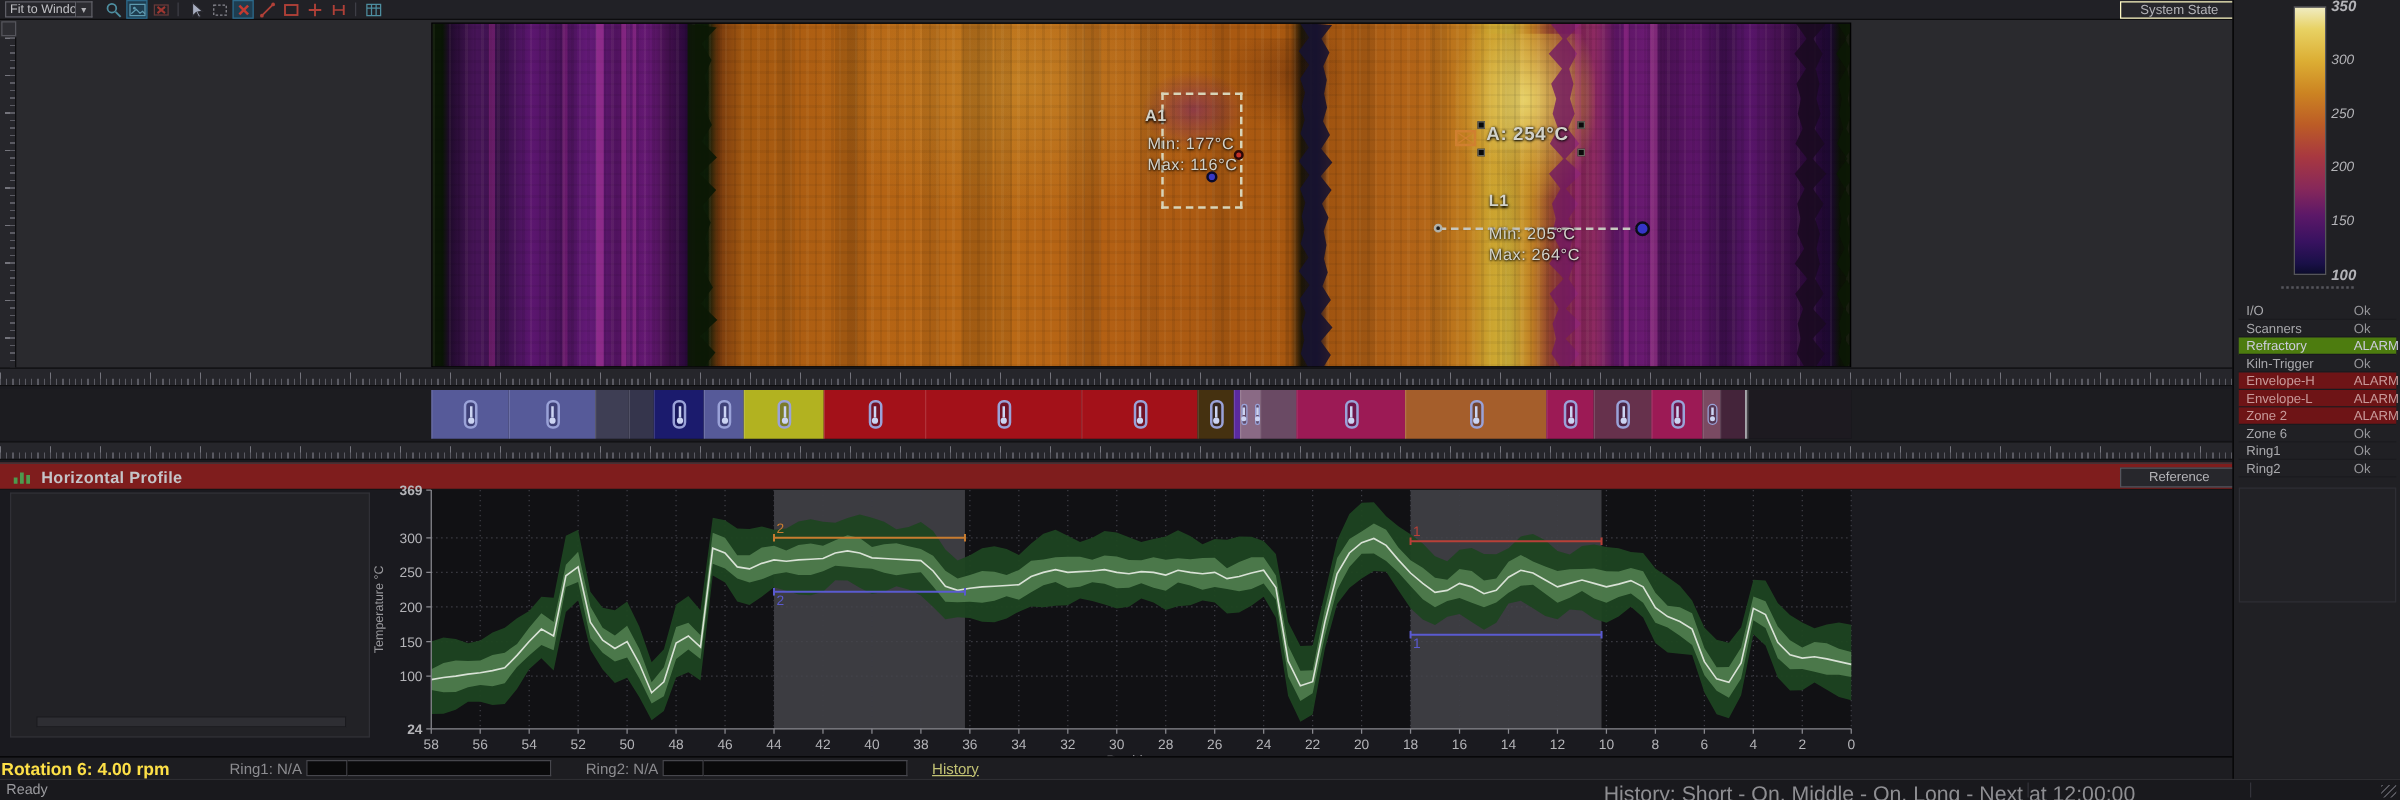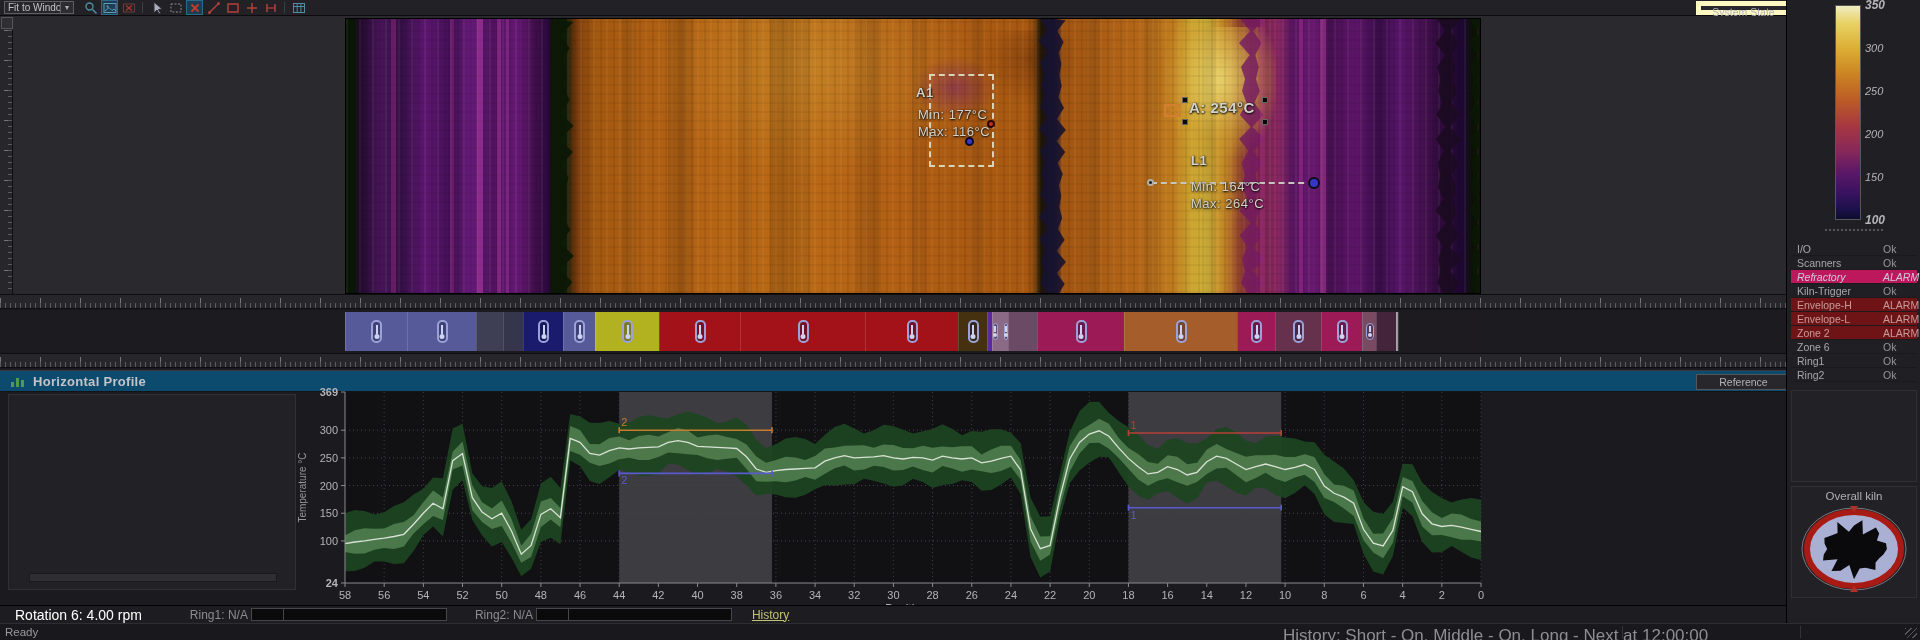--- a/index.html
+++ b/index.html
@@ -16,21 +16,21 @@
     background:#27272c; font-size:10px; color:#c2c2c6; line-height:11px; padding-left:3px;
     overflow:hidden; white-space:nowrap; }
   .tb-drop-btn { width:13px; height:13px; border:1px solid #5e5e66; border-left:none;
     background:#2c2c31; font-size:8px; color:#b0b0b4; text-align:center; line-height:12px; }
   .tb-drop-btn::after { content:"▾"; }
   .tb-icons { display:flex; align-items:center; margin-left:8px; gap:2px; }
   .tbi { width:17px; height:15px; display:flex; align-items:center; justify-content:center; border:1px solid transparent; }
   .tbi.active { background:#1e3d50; border:1px solid #2d6a8a; }
   .tb-sep { width:1px; height:11px; background:#3e3e46; margin:0 3px; }
   #system-state-btn { position:absolute; left:1696px; top:1px; width:95px; height:14px;
-    border:5px solid #fef9c3; background:#27272c; color:#b4b4b8; font-size:10.5px;
+    border:1px solid #fef9c3; background:#27272c; color:#b4b4b8; font-size:10.5px;
     text-align:center; line-height:12px; }
   
   #canvas { position:absolute; left:0; top:16px; width:1786px; height:278px; background:#2a2a2e; }
   #ruler-corner { position:absolute; left:1px; top:17px; width:12px; height:12px; border:1px solid #55555c; background:#2e2e33; }
   #v-ruler { position:absolute; left:0; top:30px; width:13px; height:264px; background:#26262b;
     border-right:1px solid #0e0e10;
     background-image:
       repeating-linear-gradient(180deg,#5a5a62 0,#5a5a62 1px,transparent 1px,transparent 6px),
       repeating-linear-gradient(180deg,#74747c 0,#74747c 1px,transparent 1px,transparent 30px);
     background-size:4px 100%,8px 100%; background-position:100% 0,100% 0; background-repeat:no-repeat; }
@@ -85,35 +85,35 @@
     gap:6px; border-left:1px solid rgba(255,255,255,.14); }
   .therm { width:11px; height:23px; border:2px solid #9aa2d8; border-radius:5px; position:relative;
     background:rgba(20,20,60,.35); }
   .therm::before { content:""; position:absolute; left:50%; top:3px; width:2px; height:9px; background:#ccd4f2; transform:translateX(-50%); }
   .therm::after  { content:""; position:absolute; left:50%; bottom:2px; width:5px; height:5px; border-radius:50%; background:#ccd4f2; transform:translateX(-50%); }
   .therm.small { width:8px; height:17px; border-width:1px; }
   .therm.small::before { height:6px; top:2px; }
   .therm.small::after { width:4px; height:4px; }
   
   #profile-header { position:absolute; left:0; top:370px; width:1786px; height:22px;
-    background:#0c4a6e; border-top:1px solid #38383e; border-bottom:1px solid #141416;
+    background:#7f1d1d; border-top:1px solid #38383e; border-bottom:1px solid #141416;
     display:flex; align-items:center; }
   #profile-title { font-size:13px; font-weight:bold; color:#c4c4c8; margin-left:8px; letter-spacing:.3px; }
   #reference-btn { position:absolute; left:1696px; top:3px; width:95px; height:16px;
     border:1px solid #55555c; background:#27272c; color:#b4b4b8; font-size:10.5px;
     text-align:center; line-height:14px; }
   #left-empty-panel { position:absolute; left:8px; top:394px; width:288px; height:196px;
     background:#222226; border:1px solid #303036; }
   #left-empty-scroll { position:absolute; left:20px; top:178px; width:248px; height:9px; background:#2e2e33; border:1px solid #1a1a1e; }
   #chart-wrap { position:absolute; left:0; top:370px; width:1786px; height:240px; }
   #chart-wrap svg { position:absolute; left:0; top:0; }
   
   #control-bar { position:absolute; left:0; top:605px; width:1920px; height:18px;
     background:#1d1d21; border-top:1px solid #020203; display:flex; align-items:center; }
-  #rotation-label { font-weight:normal; font-size:14px; color:#ffffff; margin-left:15px; white-space:nowrap; }
+  #rotation-label { font-weight:bold; font-size:14px; color:#fde047; margin-left:1px; white-space:nowrap; }
   .ring-label { font-size:12px; color:#8c8c90; white-space:nowrap; }
   #ring1-label { margin-left:48px; } #ring2-label { margin-left:28px; }
   .ring-box { height:13px; background:#0a0a0b; border:1px solid #46464c; margin-left:3px; }
   .ring-box.small { width:33px; } .ring-box.wide { width:163px; margin-left:0; border-left:none; }
   #history-link { margin-left:20px; font-size:12px; color:#c2c274; text-decoration:underline; }
   #status-bar { position:absolute; left:0; top:623px; width:1920px; height:17px;
     background:#19191d; border-top:1px solid #2e2e32; }
   #ready-label { position:absolute; left:5px; top:2px; font-size:11.5px; color:#9a9a9e; }
   #history-info { position:absolute; left:1283px; top:2px; font-size:17px; color:#8e8e92; }
   .sb-sep { position:absolute; top:2px; width:1px; height:12px; background:#33333a; }
@@ -127,21 +127,21 @@
       #a83840 56%,#87285a 68%,#5c1868 78%,#381260 88%,#1a1048 96%,#0c0c2c 100%); }
   #colorbar-labels { position:absolute; left:78px; top:5px; width:40px; height:215px;font-style:italic; }
   .cb-label { position:absolute; transform:translateY(-50%); font-size:11px; color:#b4b4b8; }
   .cb-label.bold { font-weight:bold; font-size:12px; }
   #cb-dots { position:absolute; left:38px; top:229px; width:58px; border-bottom:2px dotted #55555c; }
   #status-table { position:absolute; left:4px; top:242px; width:126px; }
   .st-row { position:relative; height:14px; font-size:10.5px; line-height:14px; border-bottom:1px solid #1a1a1e; }
   .st-row .lbl { position:absolute; left:6px; color:#a8a8ac; }
   .st-row .val { position:absolute; left:92px; color:#96969a; }
   .st-row.alarm { background:#6e1416; } .st-row.alarm .lbl,.st-row.alarm .val { color:#c89a9a; }
-  .st-row.selected { background:#be185d;font-style:italic; } .st-row.selected .lbl,.st-row.selected .val { color:#ccccdc; }
+  .st-row.selected { background:#4d7c0f; } .st-row.selected .lbl,.st-row.selected .val { color:#ccccdc; }
   #right-empty-panel { position:absolute; left:4px; top:390px; width:126px; height:92px;
     background:#222226; border:1px solid #2e2e34; }
   #kiln-panel { position:absolute; left:4px; top:486px; width:126px; height:112px;
     background:#222226; border:1px solid #2e2e34; }
   #kiln-title { text-align:center; font-size:11.5px; color:#b0b0b4; margin-top:3px; }
   #kiln-svg { display:block; margin:2px auto 0; }
 </style>
 </head>
 <body>
 
@@ -272,21 +272,21 @@
     <div class="ann-text" id="spot-label">A: 254°C</div>
     <div class="handle" style="left:836px;top:78px;"></div>
     <div class="handle" style="left:916px;top:78px;"></div>
     <div class="handle" style="left:836px;top:100px;"></div>
     <div class="handle" style="left:916px;top:100px;"></div>
 
     <div id="l1-line"></div>
     <div id="l1-end-left"></div>
     <div id="l1-end-right"></div>
     <div class="ann-text" style="left:845px;top:134px;font-weight:bold;">L1</div>
-    <div class="ann-text" style="left:845px;top:160px;">Min: 164°C</div>
+    <div class="ann-text" style="left:845px;top:160px;">Min: 205°C</div>
     <div class="ann-text" style="left:845px;top:177px;">Max: 264°C</div>
   </div>
 
   <div id="h-ruler-1" class="h-ruler"></div>
 
   <div id="zone-strip-row">
     <div id="zone-strip">
         <div class="zseg" style="left: 0px; width: 62px; background: rgb(86, 90, 153);">
           <span class="therm"></span>
         </div>
@@ -567,26 +567,15 @@
         <div class="st-row">
           <span class="lbl">Ring1</span>
           <span class="val">Ok</span>
         </div>
         <div class="st-row">
           <span class="lbl">Ring2</span>
           <span class="val">Ok</span>
         </div>
       </div>
     <div id="right-empty-panel"></div>
-    <div id="kiln-panel">
-      <div id="kiln-title">Overall kiln</div>
-      <svg id="kiln-svg" width="112" height="90">
-          <ellipse cx="56" cy="45" rx="52" ry="41" fill="none" stroke="#77777e" stroke-width="1"></ellipse>
-          <ellipse cx="56" cy="45" rx="47" ry="37" fill="#aab0d4" stroke="none"></ellipse>
-          <ellipse cx="56" cy="45" rx="47" ry="37" fill="none" stroke="#a81a14" stroke-width="6"></ellipse>
-          <polygon points="88.9,45.0 85.6,50.3 81.0,54.4 77.6,58.4 77.4,65.9 67.6,63.7 61.7,64.5 56.0,75.3 51.3,61.0 42.5,66.8 33.5,67.0 39.6,55.2 25.0,56.6 25.8,50.4 29.2,45.0 26.6,39.8 26.4,33.9 34.0,31.3 39.6,29.0 39.3,18.0 50.9,27.7 56.0,21.5 64.4,16.3 64.9,30.6 77.9,23.6 81.2,29.4 78.9,36.4 88.0,39.3" fill="#0a0a0d"></polygon>
-          <polygon points="52,2 60,2 56,8" fill="#b03028"></polygon>
-          <polygon points="52,88 60,88 56,82" fill="#b03028"></polygon>
-        </svg>
-    </div>
   </div>
 
 </div>
 
 </body></html>

